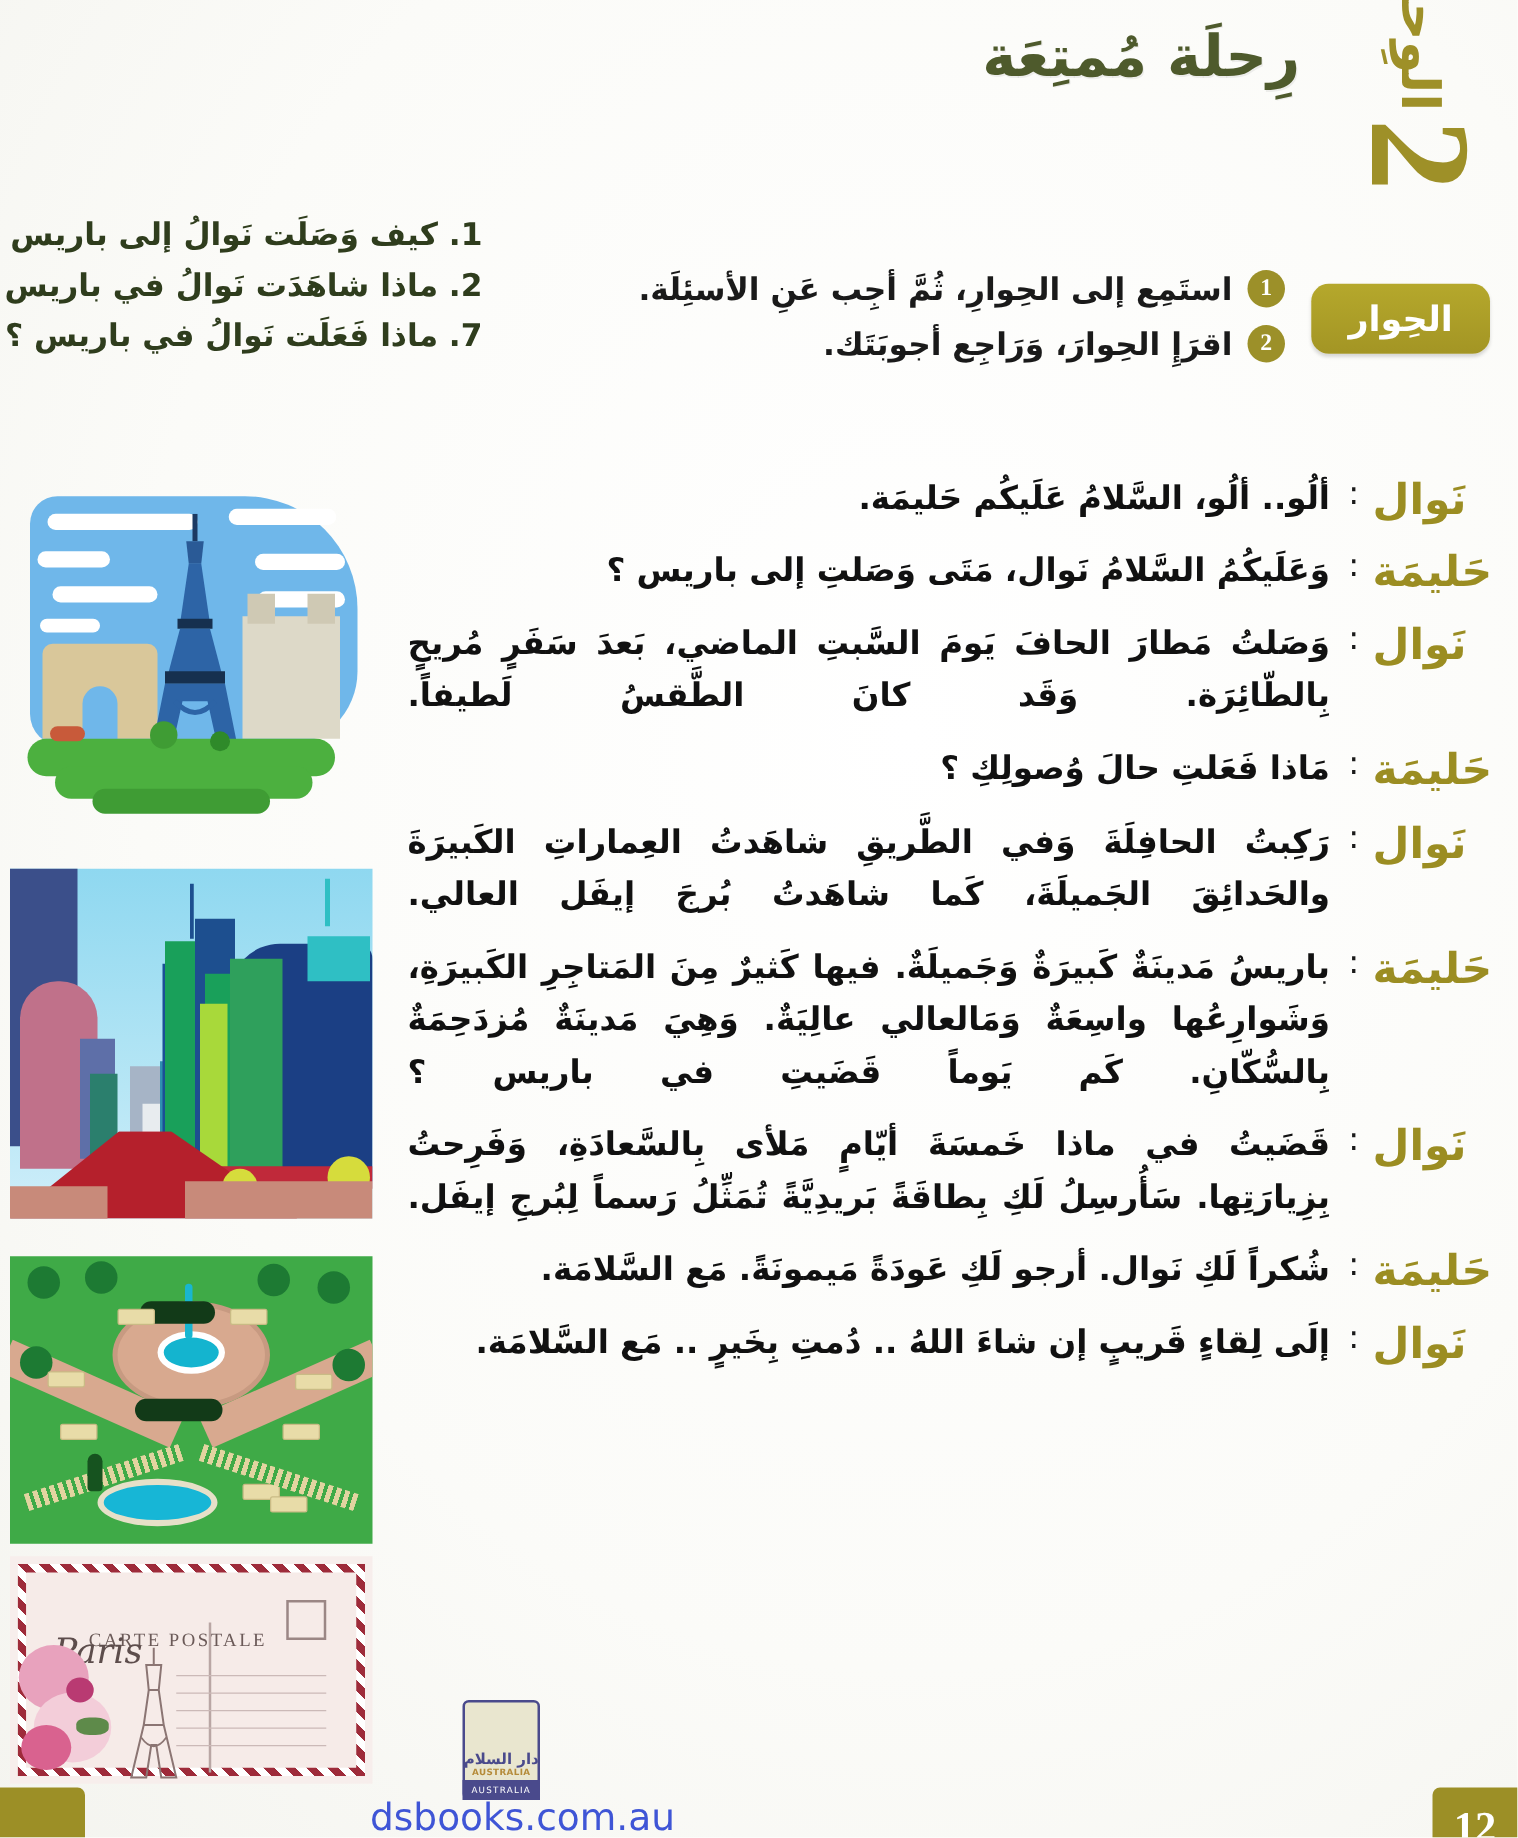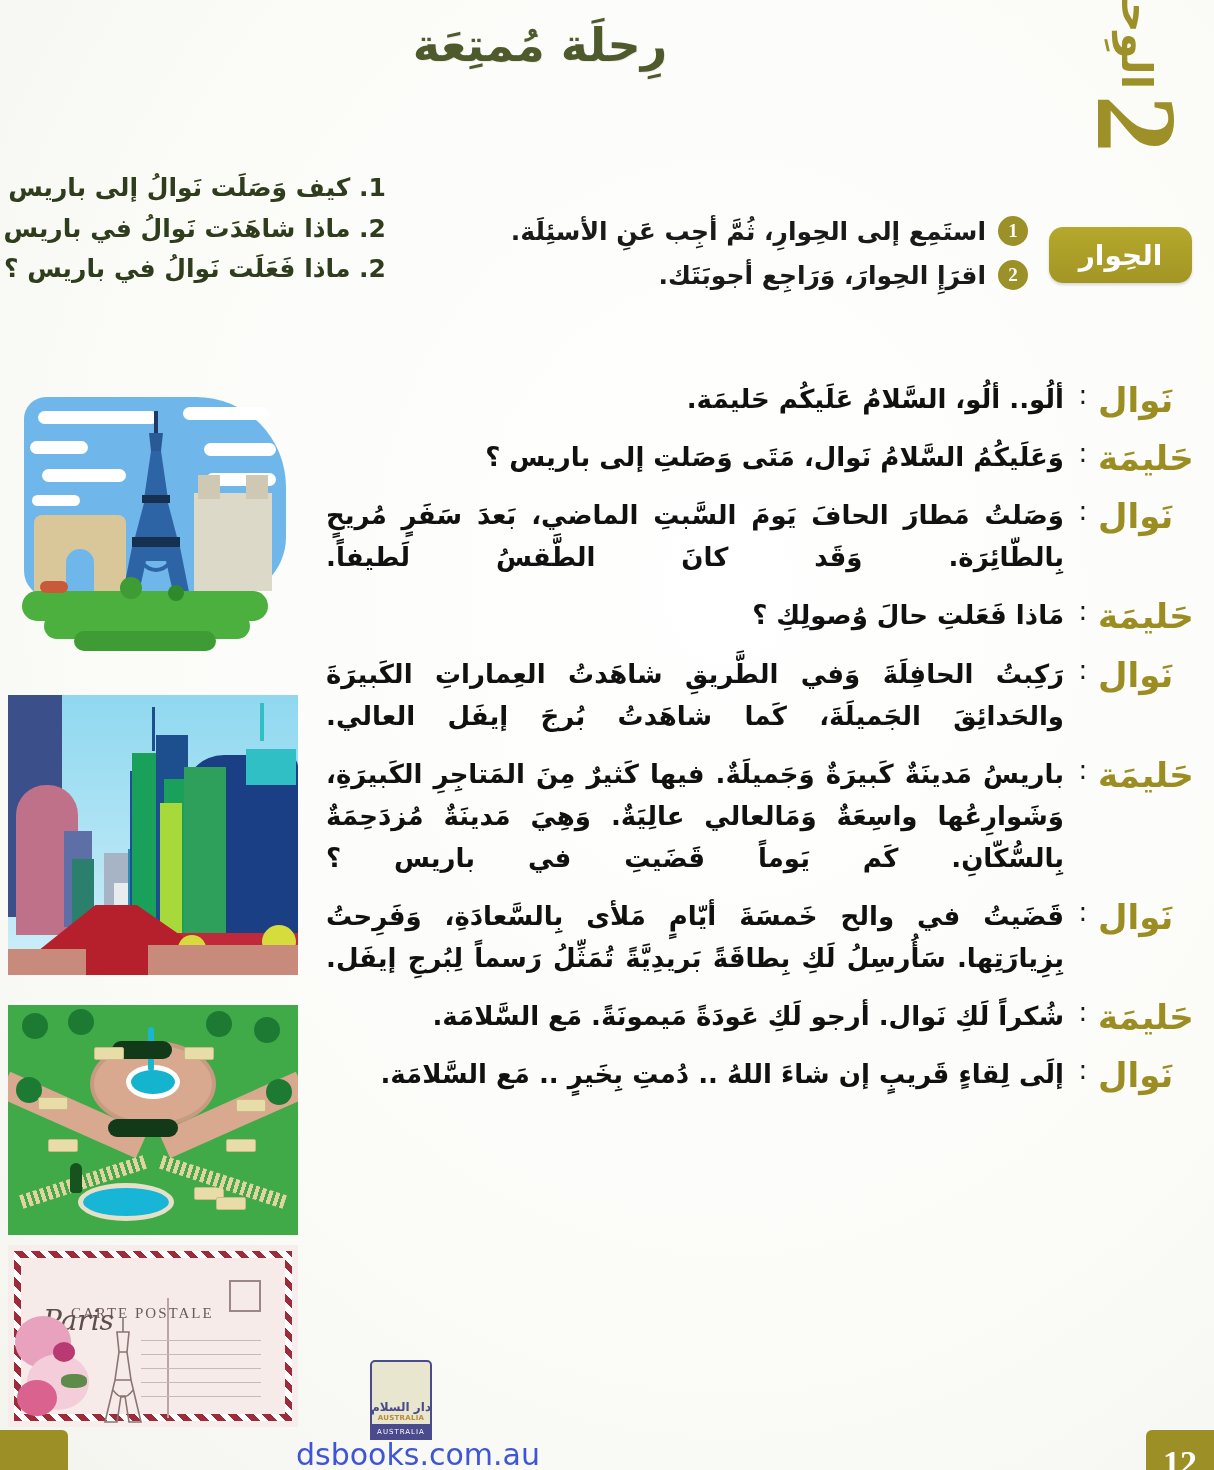--- a/index.html
+++ b/index.html
@@ -53,28 +53,26 @@
     line-height: 0.85;
     font-family: "Liberation Serif", serif;
   }
 
   
   .title {
     position: absolute;
     top: 18px;
     left: 0;
     width: 1040px;
-    text-align: center;
     font-size: 46px;
     font-weight: bold;
     color: #4e5a2c;
     direction: rtl;
     font-family: "DejaVu Sans", sans-serif;
     text-shadow: 1px 1px 0 rgba(0,0,0,0.06);
-    margin-left: 20px;
   }
 
   
   .hiwar-box {
     position: absolute;
     top: 227px;
     right: 22px;
     width: 143px;
     height: 56px;
     background: linear-gradient(180deg, #b5a82c 0%, #a39524 100%);
@@ -319,21 +317,21 @@
     </div>
     <div class="instr-row">
       <div class="instr-num">2</div>
       <div class="instr-text">اقرَإِ الحِوارَ، وَرَاجِع أجوبَتَك.</div>
     </div>
   </div>
 
   <div class="questions">
     <div class="q-item">1. كيف وَصَلَت نَوالُ إلى باريس ؟</div>
     <div class="q-item">2. ماذا شاهَدَت نَوالُ في باريس ؟</div>
-    <div class="q-item">2. ماذا فَعَلَت نَوالُ في باريس ؟</div>
+    <div class="q-item">7. ماذا فَعَلَت نَوالُ في باريس ؟</div>
   </div>
 
   <div class="dialogue">
 
     <div class="d-row">
       <div class="d-speaker">نَوال</div>
       <div class="d-colon">:</div>
       <div class="d-text single">ألُو.. ألُو، السَّلامُ عَلَيكُم حَليمَة.</div>
     </div>
 
@@ -363,21 +361,21 @@
 
     <div class="d-row">
       <div class="d-speaker">حَليمَة</div>
       <div class="d-colon">:</div>
       <div class="d-text">باريسُ مَدينَةٌ كَبيرَةٌ وَجَميلَةٌ. فيها كَثيرٌ مِنَ المَتاجِرِ الكَبيرَةِ، وَشَوارِعُها واسِعَةٌ وَمَالعالي عالِيَةٌ. وَهِيَ مَدينَةٌ مُزدَحِمَةٌ بِالسُّكّانِ. كَم يَوماً قَضَيتِ في باريس ؟</div>
     </div>
 
     <div class="d-row">
       <div class="d-speaker">نَوال</div>
       <div class="d-colon">:</div>
-      <div class="d-text">قَضَيتُ في والح خَمسَةَ أيّامٍ مَلأى بِالسَّعادَةِ، وَفَرِحتُ بِزِيارَتِها. سَأُرسِلُ لَكِ بِطاقَةً بَريدِيَّةً تُمَثِّلُ رَسماً لِبُرجِ إيفَل.</div>
+      <div class="d-text">قَضَيتُ في ماذا خَمسَةَ أيّامٍ مَلأى بِالسَّعادَةِ، وَفَرِحتُ بِزِيارَتِها. سَأُرسِلُ لَكِ بِطاقَةً بَريدِيَّةً تُمَثِّلُ رَسماً لِبُرجِ إيفَل.</div>
     </div>
 
     <div class="d-row">
       <div class="d-speaker">حَليمَة</div>
       <div class="d-colon">:</div>
       <div class="d-text single">شُكراً لَكِ نَوال. أرجو لَكِ عَودَةً مَيمونَةً. مَع السَّلامَة.</div>
     </div>
 
     <div class="d-row">
       <div class="d-speaker">نَوال</div>

